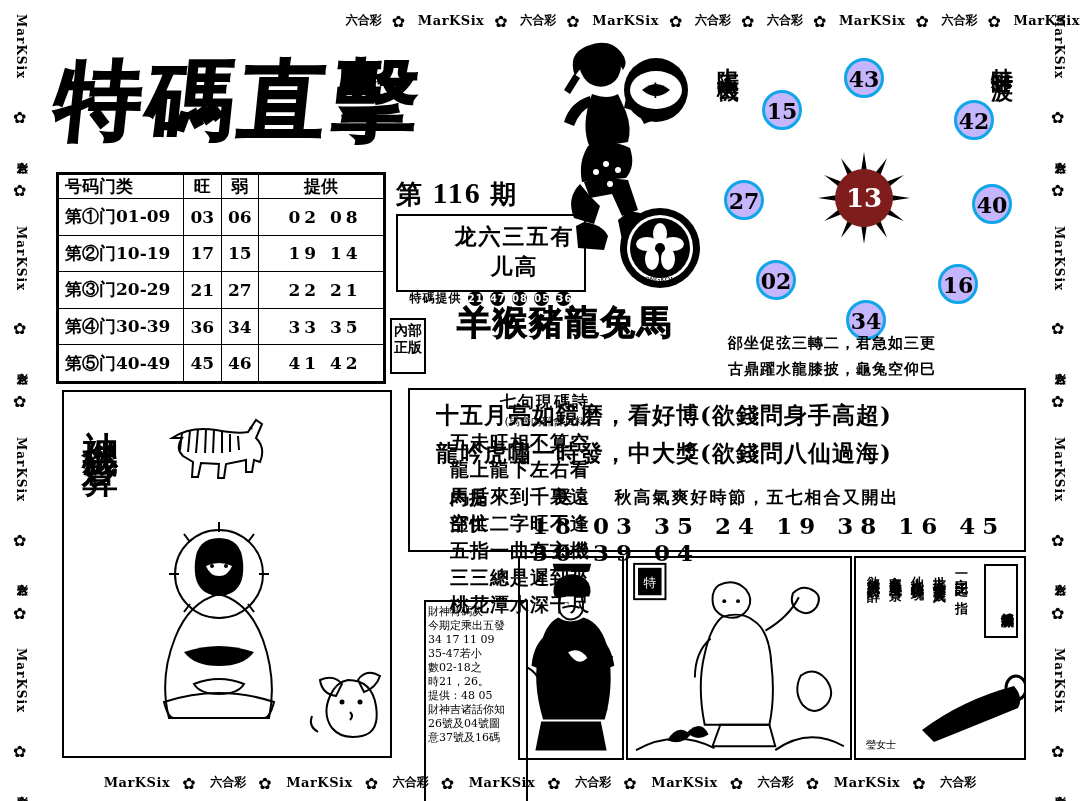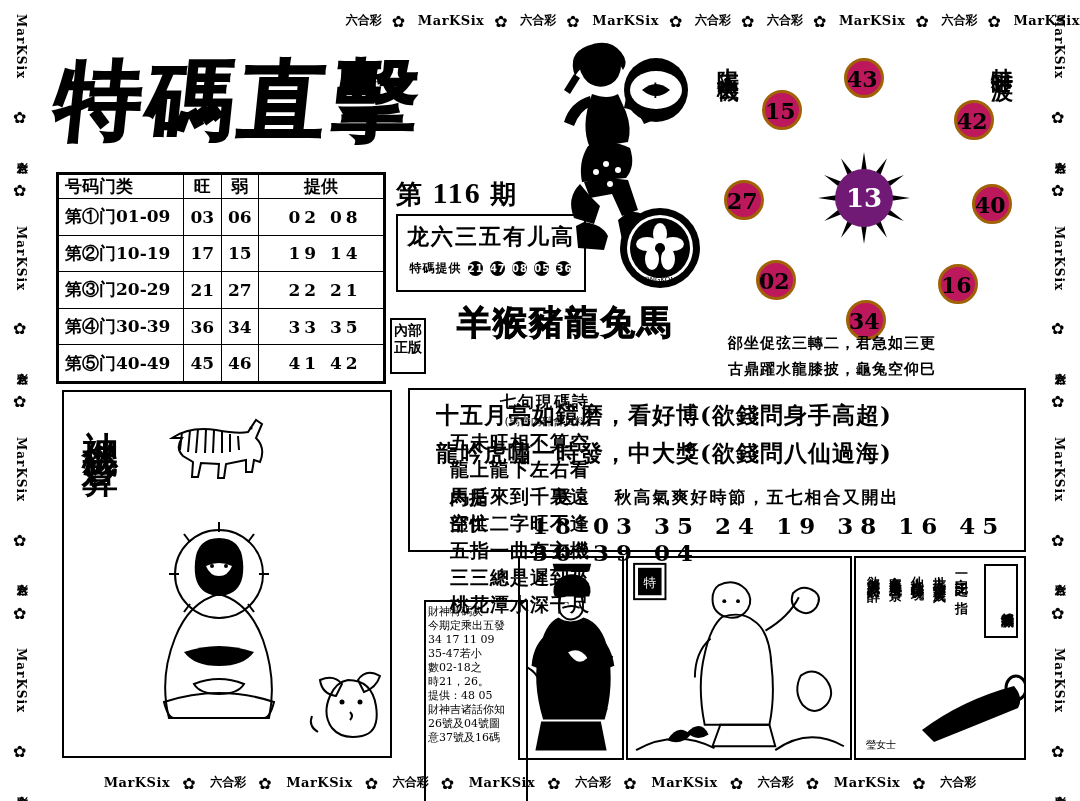--- a/index.html
+++ b/index.html
@@ -27,38 +27,38 @@
   
   #tablebox{position:absolute;left:56px;top:172px;width:330px;height:212px;border:2px solid #000;box-sizing:border-box;}
   table.main{border-collapse:collapse;width:100%;height:100%;}
   table.main th,table.main td{border:1px solid #000;font-family:"DejaVu Serif","Liberation Serif",serif;font-weight:bold;text-align:center;font-size:17px;padding:0;margin-left:40px;}
   table.main th:first-child,table.main td:first-child{text-align:left;padding-left:6px;width:118px;}
   table.main td.two{letter-spacing:4px;padding-left:8px;}
 
   
   #issue{position:absolute;left:396px;top:176px;width:150px;height:32px;font-family:Liberation Serif, serif;font-weight:bold;font-size:26px;letter-spacing:2px;}
   #poembox{position:absolute;left:396px;top:214px;width:190px;height:78px;border:2px solid #000;box-sizing:border-box;text-align:center;}
-  #poembox .line1{font-family:"DejaVu Serif",serif;font-size:22px;font-weight:bold;letter-spacing:2px;margin-top:6px;}
+  #poembox .line1{font-family:"DejaVu Serif",serif;font-size:22px;font-weight:bold;letter-spacing:2px;margin-top:6px;padding-left:47px;}
   #poembox .line2{font-size:12px;font-weight:bold;margin-top:8px;letter-spacing:1px;}
   .ball{display:inline-block;width:15px;height:15px;border-radius:50%;background:#000;color:#fff;font-size:10px;line-height:15px;text-align:center;margin:0 1px;vertical-align:middle;}
 
   
   #stamp{position:absolute;left:390px;top:318px;width:36px;height:56px;border:2px solid #000;box-sizing:border-box;font-size:14px;font-weight:bold;text-align:center;line-height:17px;padding-top:2px;}
 
   
   #todaytip{position:absolute;left:440px;top:300px;width:250px;height:84px;text-align:center;}
   #todaytip .r1{font-family:"DejaVu Serif",serif;font-size:30px;font-weight:bold;letter-spacing:3px;}
   #todaytip .r2{font-family:"DejaVu Serif",serif;font-size:34px;font-weight:bold;letter-spacing:2px;-webkit-text-stroke:1px #000;}
 
   
   #sunarea{position:absolute;left:700px;top:42px;width:320px;height:340px;}
   .vlabel{position:absolute;writing-mode:vertical-rl;font-family:"DejaVu Serif",serif;font-size:22px;font-weight:bold;letter-spacing:4px;}
-  .numcirc{position:absolute;width:40px;height:40px;border:3px solid #a16207;border-radius:50%;font-family:"DejaVu Serif",serif;font-size:22px;font-weight:bold;line-height:36px;box-sizing:border-box;background:#be185d;}
+  .numcirc{position:absolute;width:40px;height:40px;border:3px solid #0ea5e9;border-radius:50%;font-family:"DejaVu Serif",serif;font-size:22px;font-weight:bold;text-align:center;line-height:36px;box-sizing:border-box;background:#c4b5fd;}
   #sun{position:absolute;left:118px;top:110px;width:92px;height:92px;}
-  #sunc{position:absolute;left:135px;top:127px;width:58px;height:58px;border-radius:50%;background:#701a75;color:#fff;font-family:"DejaVu Serif",serif;font-size:26px;font-weight:bold;text-align:center;line-height:58px;}
+  #sunc{position:absolute;left:135px;top:127px;width:58px;height:58px;border-radius:50%;background:#7f1d1d;color:#fff;font-family:"DejaVu Serif",serif;font-size:26px;font-weight:bold;text-align:center;line-height:58px;}
   .ray{position:absolute;left:50%;top:50%;width:0;height:0;border-left:7px solid transparent;border-right:7px solid transparent;border-bottom:46px solid #000;transform-origin:50% 100%;}
 
   
   #rverse{position:absolute;left:728px;top:330px;width:300px;height:58px;font-family:"DejaVu Serif",serif;font-size:15px;font-weight:bold;line-height:26px;letter-spacing:1px;}
 
   
   #leftmid{position:absolute;left:62px;top:390px;width:330px;height:368px;border:2px solid #000;box-sizing:border-box;}
   #shenji{position:absolute;left:12px;top:10px;writing-mode:vertical-rl;font-family:"DejaVu Serif",serif;font-size:36px;font-weight:bold;letter-spacing:10px;height:210px;}
   #zebra{position:absolute;left:88px;top:14px;width:120px;height:78px;}
   #buddha{position:absolute;left:60px;top:120px;width:190px;height:230px;}

